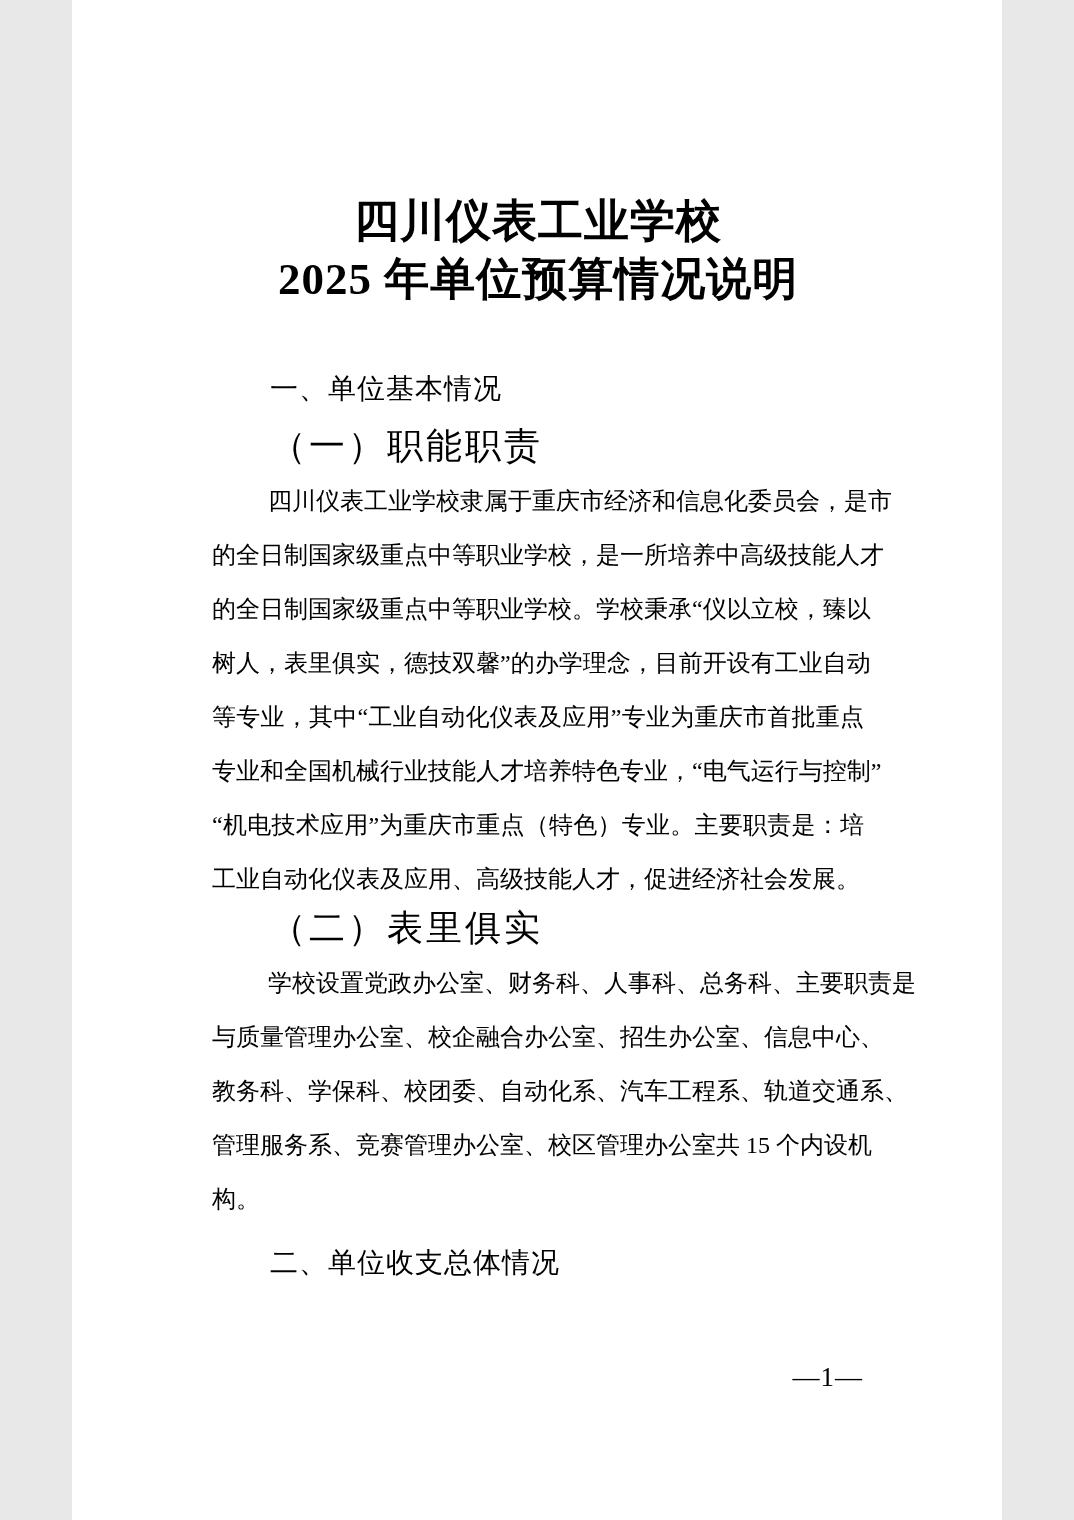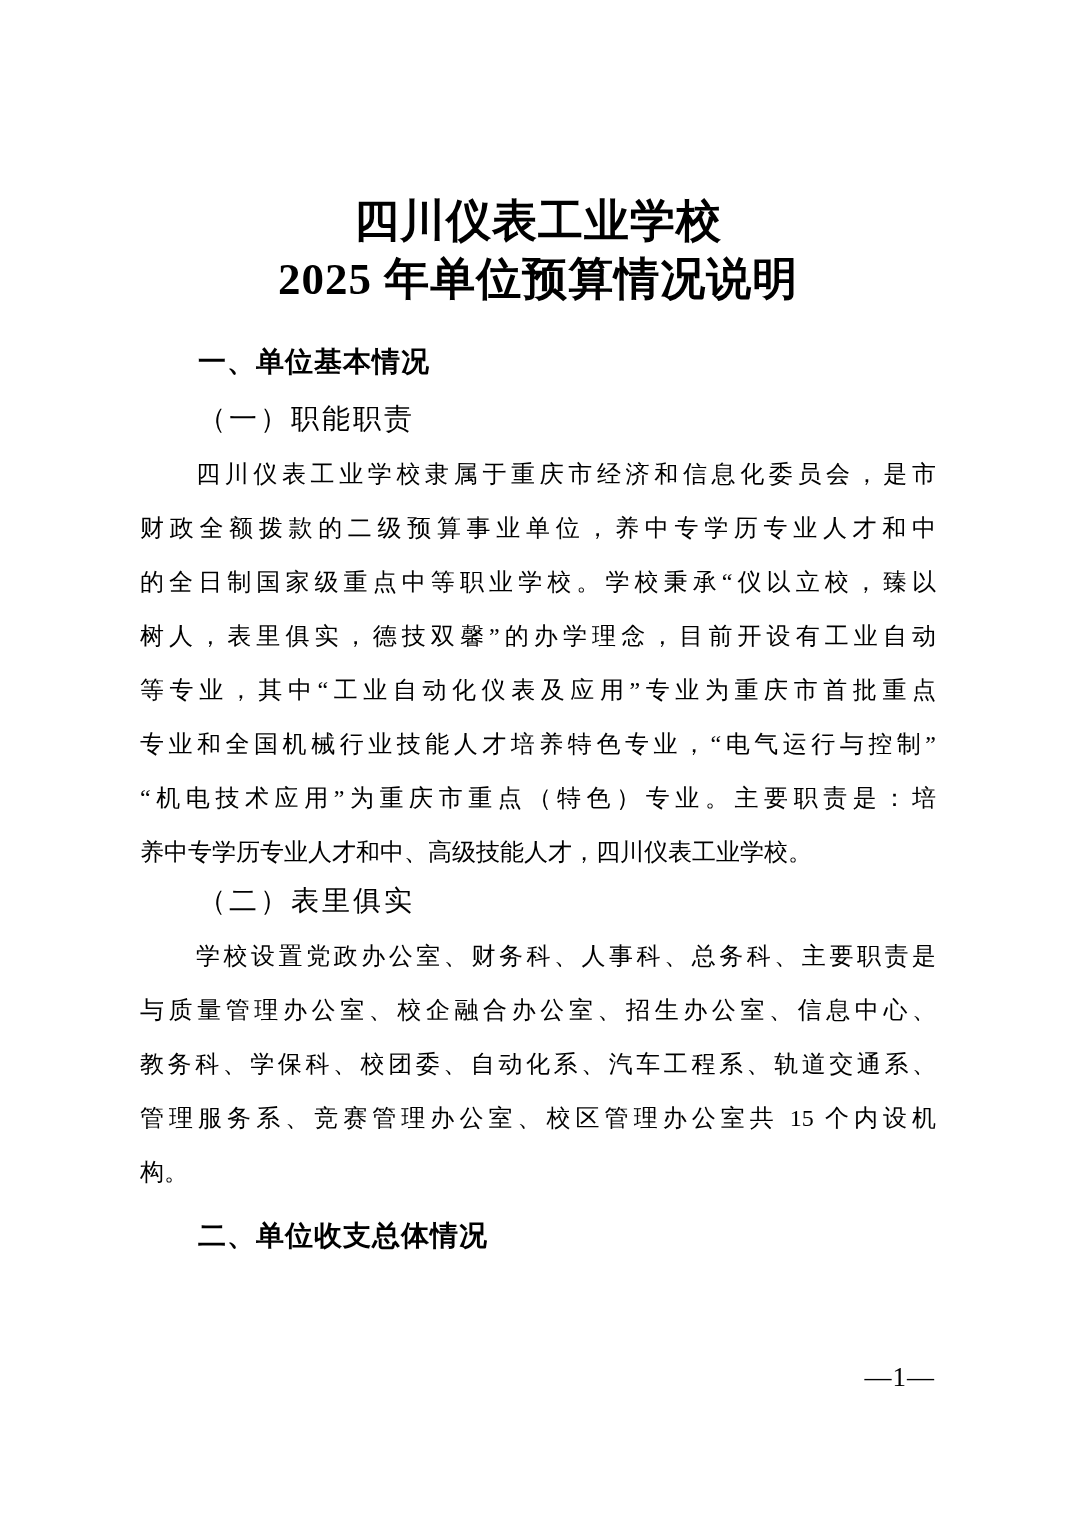--- a/index.html
+++ b/index.html
@@ -2,54 +2,54 @@
 <html><head>
 <meta charset="utf-8">
 <style>
   html, body {
     margin: 0;
     padding: 0;
     background: #e8e8e8;
   }
   .page {
     position: relative;
-    width: 1074px;
+    width: 930px;
     height: 1520px;
     margin: 0 auto;
     background: #ffffff;
     color: #000000;
     box-sizing: border-box;
     padding: 192px 138px 0 140px;
     font-family: "Liberation Serif", "DejaVu Serif", serif;
     overflow: hidden;
   }
   .title-line {
     text-align: center;
     font-size: 45px;
     line-height: 58px;
     font-weight: 700;
     font-family: "Liberation Serif", "DejaVu Serif", serif;
     letter-spacing: 1px;
   }
   .h-black {
     font-family: "Liberation Sans", "DejaVu Sans", sans-serif;
-    font-weight: 700;
+    font-weight: 400;
     font-size: 28px;
     line-height: 42px;
-    margin: 33px 0 0 0;
+    margin: 60px 0 0 0;
     text-indent: 58px;
     letter-spacing: 1px;
   }
   .h-black.second {
     margin-top: 16px;
   }
   .h-kai {
     font-family: "Liberation Serif", "DejaVu Serif", serif;
     font-weight: 400;
-    font-size: 28px;
+    font-size: 36px;
     line-height: 44px;
     margin: 14px 0 0 0;
     text-indent: 58px;
     letter-spacing: 3px;
   }
   .h-kai.second {
     margin-top: 0;
   }
   .para {
     margin-top: 6px;
@@ -88,27 +88,27 @@
     <div class="title-line">四川仪表工业学校</div>
     <div class="title-line">2025 年单位预算情况说明</div>
   </header>
 
   <h2 class="h-black">一、单位基本情况</h2>
 
   <h3 class="h-kai">（一）职能职责</h3>
 
   <div class="para">
     <div class="line first">四川仪表工业学校隶属于重庆市经济和信息化委员会，是市</div>
-    <div class="line">财政全额拨款的二级预算事业单位，养中专学历专业人才和中</div>
+    <div class="line">的全日制国家级重点中等职业学校，是一所培养中高级技能人才</div>
     <div class="line">的全日制国家级重点中等职业学校。学校秉承“仪以立校，臻以</div>
     <div class="line">树人，表里俱实，德技双馨”的办学理念，目前开设有工业自动</div>
     <div class="line">等专业，其中“工业自动化仪表及应用”专业为重庆市首批重点</div>
     <div class="line">专业和全国机械行业技能人才培养特色专业，“电气运行与控制”</div>
     <div class="line">“机电技术应用”为重庆市重点（特色）专业。主要职责是：培</div>
-    <div class="line lastline">养中专学历专业人才和中、高级技能人才，四川仪表工业学校。</div>
+    <div class="line lastline">工业自动化仪表及应用、高级技能人才，促进经济社会发展。</div>
   </div>
 
   <h3 class="h-kai second">（二）表里俱实</h3>
 
   <div class="para">
     <div class="line first">学校设置党政办公室、财务科、人事科、总务科、主要职责是</div>
     <div class="line">与质量管理办公室、校企融合办公室、招生办公室、信息中心、</div>
     <div class="line">教务科、学保科、校团委、自动化系、汽车工程系、轨道交通系、</div>
     <div class="line">管理服务系、竞赛管理办公室、校区管理办公室共 15 个内设机</div>
     <div class="line lastline">构。</div>

